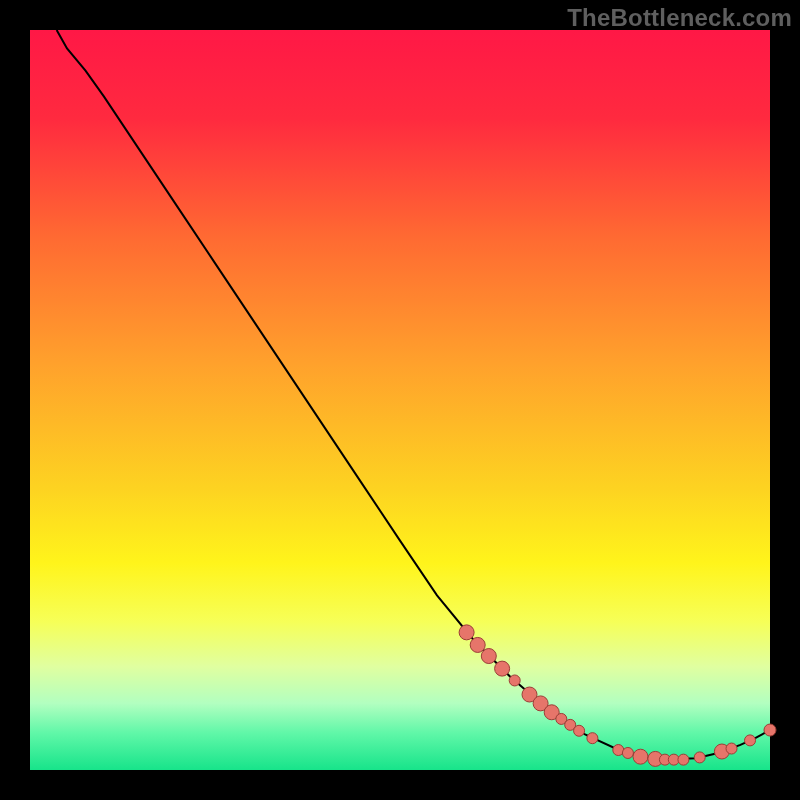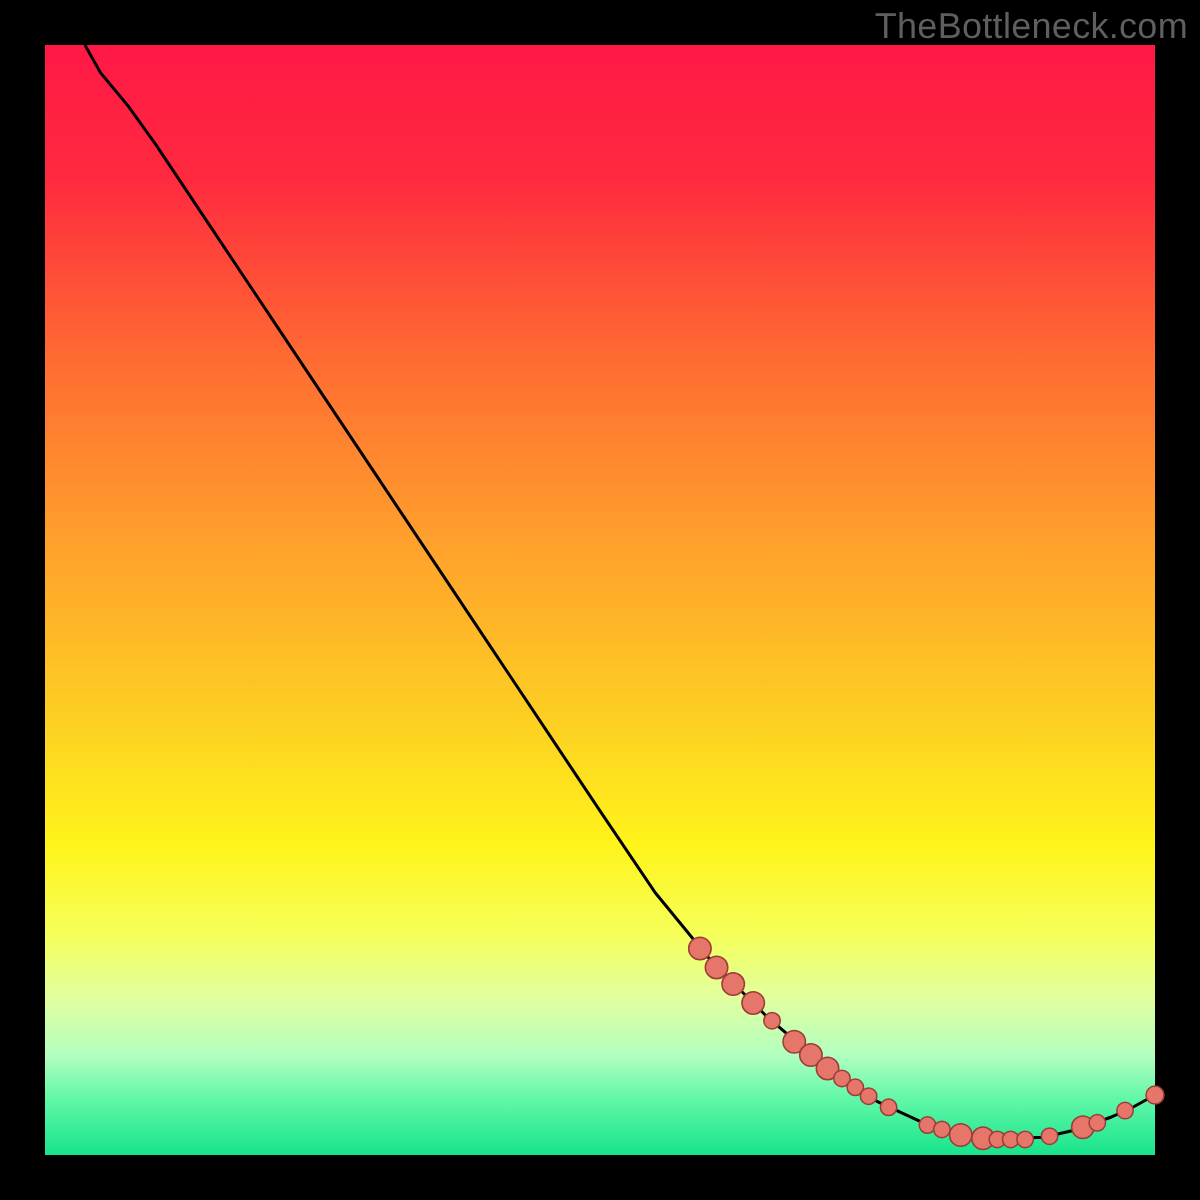--- a/index.html
+++ b/index.html
@@ -16,21 +16,21 @@
     width: 800px;
     height: 800px;
     background: #000;
   }
   .watermark {
     position: absolute;
     top: 4px;
     right: 8px;
     color: #5f5f5f;
     font-size: 24px;
-    font-weight: 400;
+    font-weight: 700;
     z-index: 3;
     letter-spacing: 0.2px;
   }
   svg {
     position: absolute;
     top: 0;
     left: 0;
   }
 </style>
 </head>

